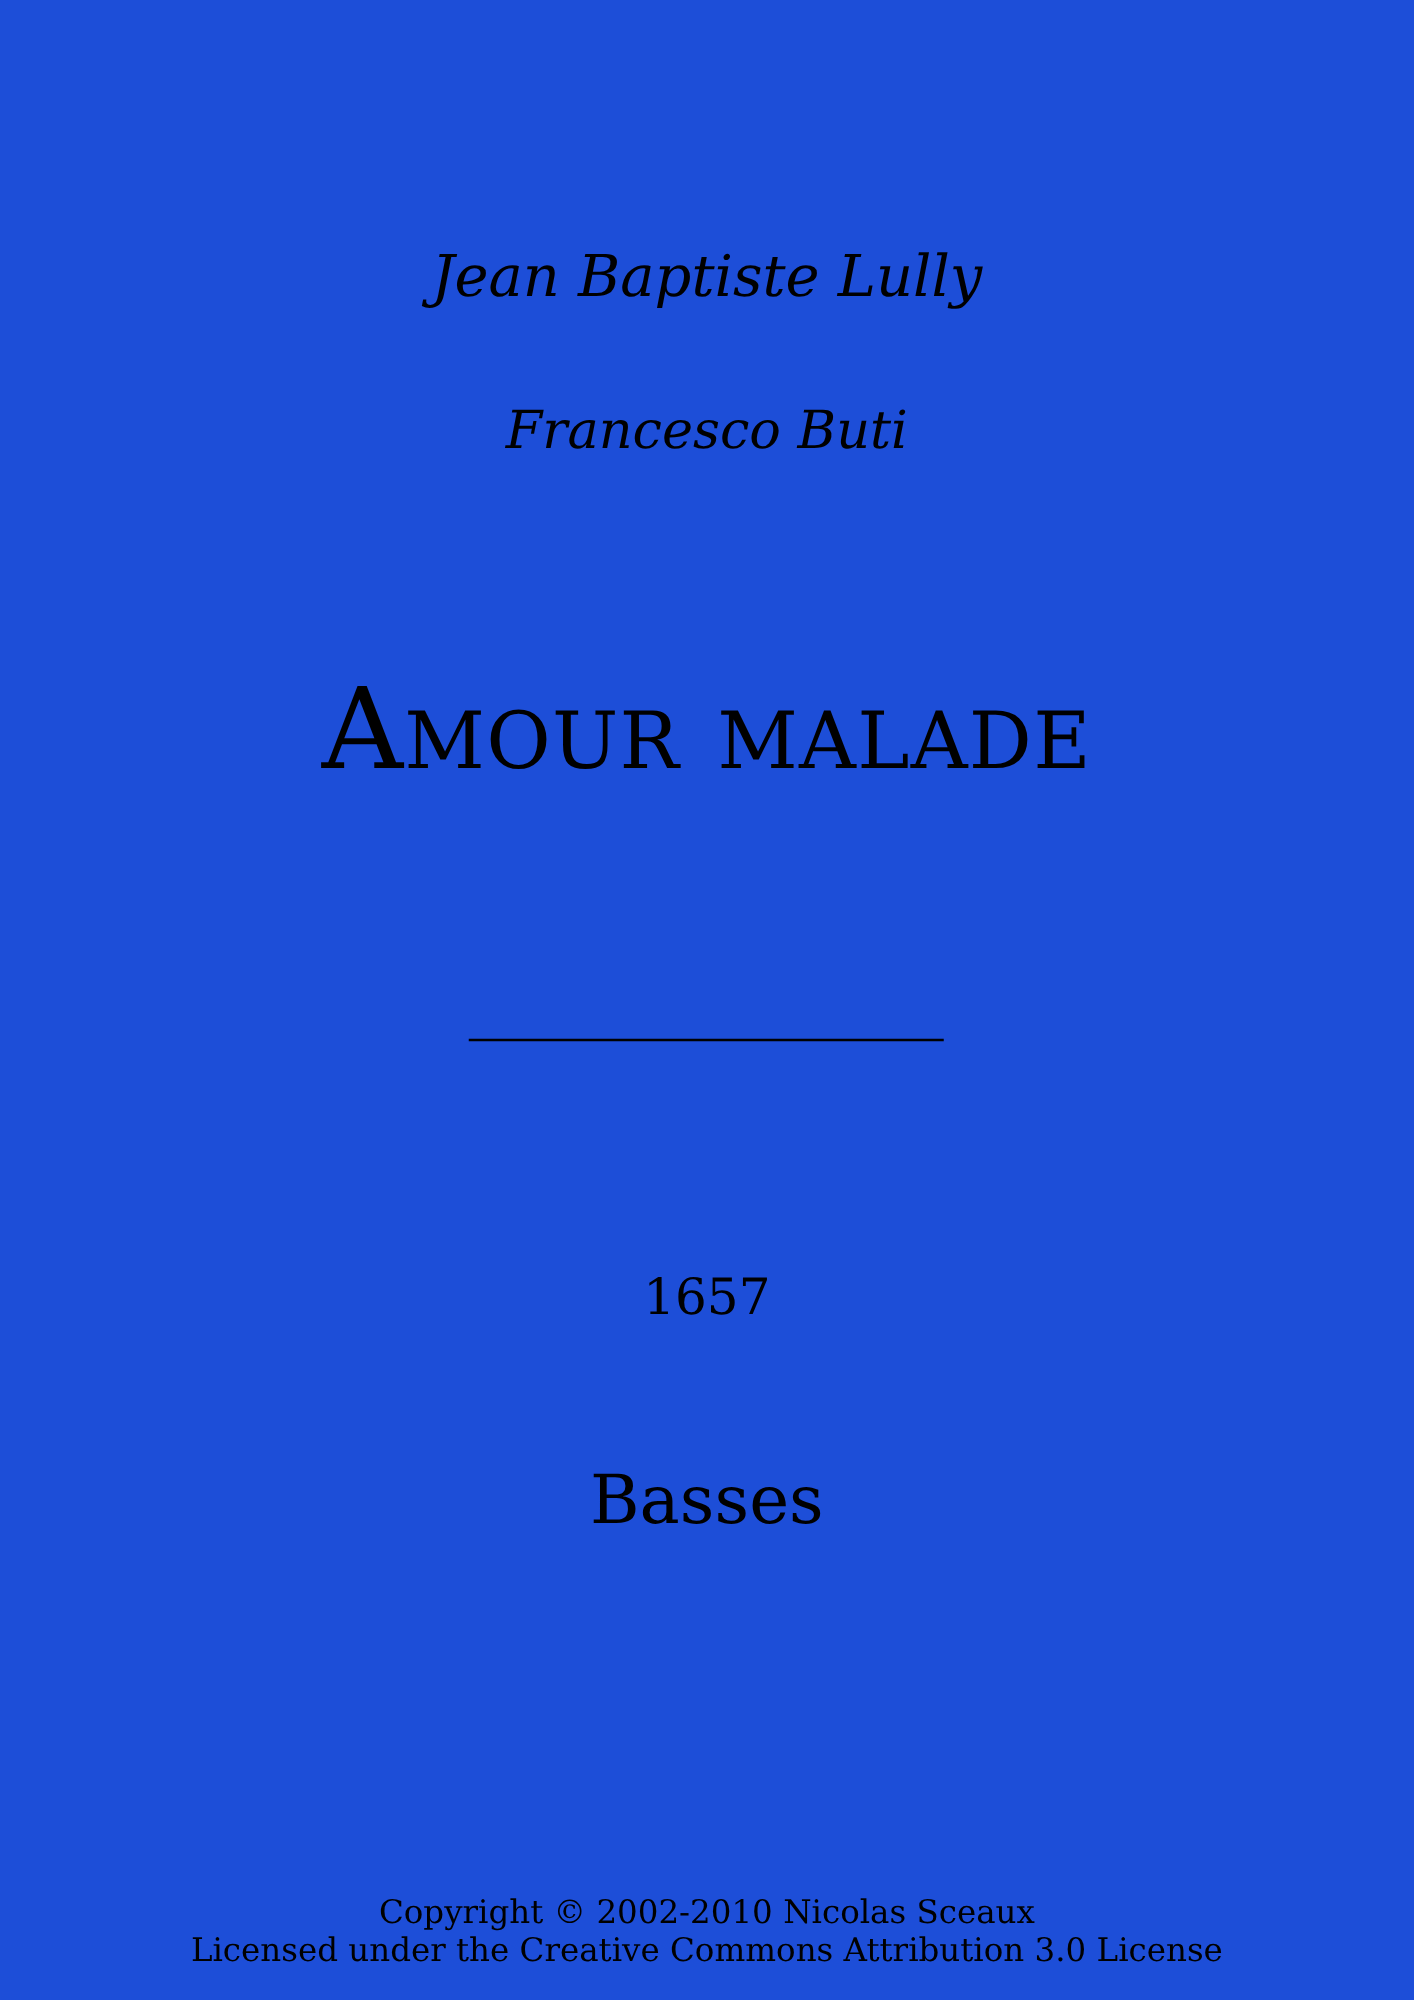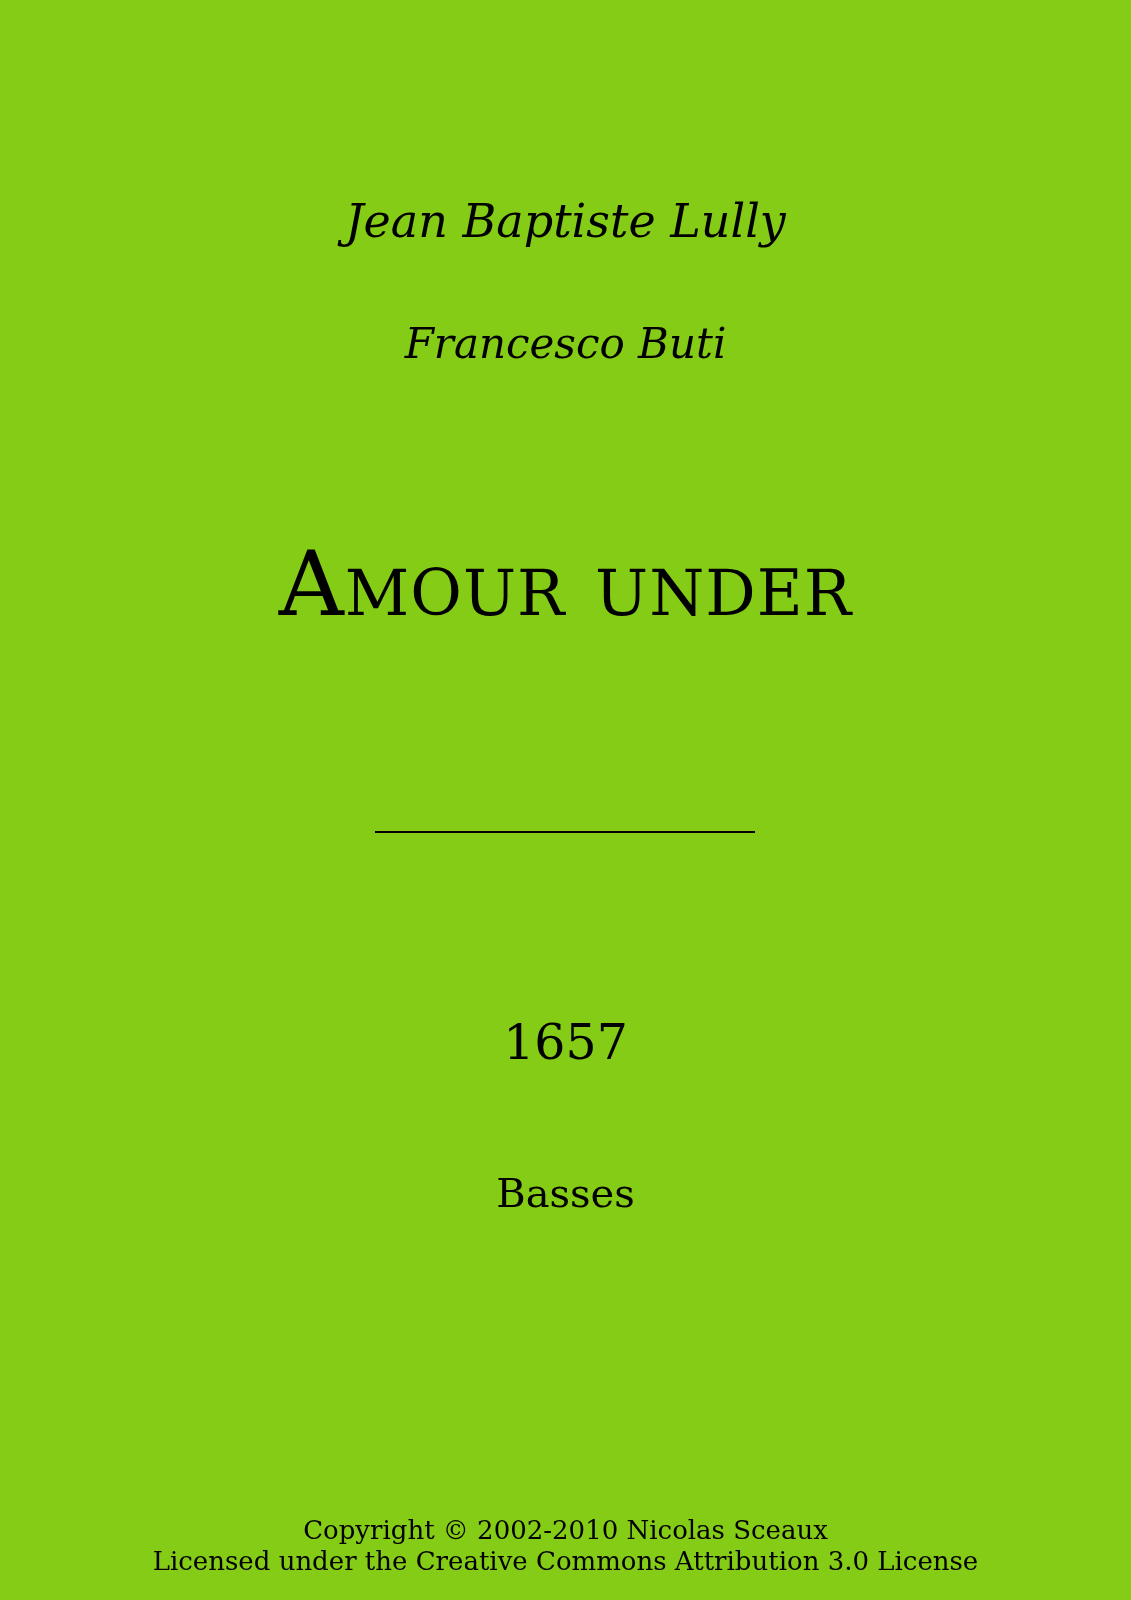--- a/index.html
+++ b/index.html
@@ -4,21 +4,21 @@
 <style>
   html, body {
     margin: 0;
     padding: 0;
     background: #ffffff;
   }
   .page {
     position: relative;
     width: 1131px;
     height: 1600px;
-    background: #84cc16;
+    background: #1d4ed8;
     color: #000000;
     font-family: "DejaVu Serif", serif;
     overflow: hidden;
   }
   .centered-line {
     position: absolute;
     left: 0;
     width: 1131px;
     text-align: center;
     line-height: 1;
@@ -43,45 +43,45 @@
   .divider {
     position: absolute;
     top: 831px;
     left: 375px;
     width: 380px;
     height: 2px;
     background: #000000;
   }
   .date {
     top: 1018px;
-    font-size: 49px;
+    font-size: 40px;
   }
   .part {
     top: 1173px;
-    font-size: 40px;
+    font-size: 54px;
   }
   .footer-copyright {
     top: 1517px;
     font-size: 26px;
   }
   .footer-license {
     top: 1548px;
     font-size: 26px;
   }
 </style>
 </head>
 <body>
 
 <div class="page">
 
   <div class="centered-line composer">Jean Baptiste Lully</div>
 
   <div class="centered-line poet">Francesco Buti</div>
 
-  <div class="centered-line title">Amour under</div>
+  <div class="centered-line title">Amour malade</div>
 
   <div class="divider"></div>
 
   <div class="centered-line date">1657</div>
 
   <div class="centered-line part">Basses</div>
 
   <div class="centered-line footer-copyright">Copyright © 2002-2010 Nicolas Sceaux</div>
 
   <div class="centered-line footer-license">Licensed under the Creative Commons Attribution 3.0 License</div>

